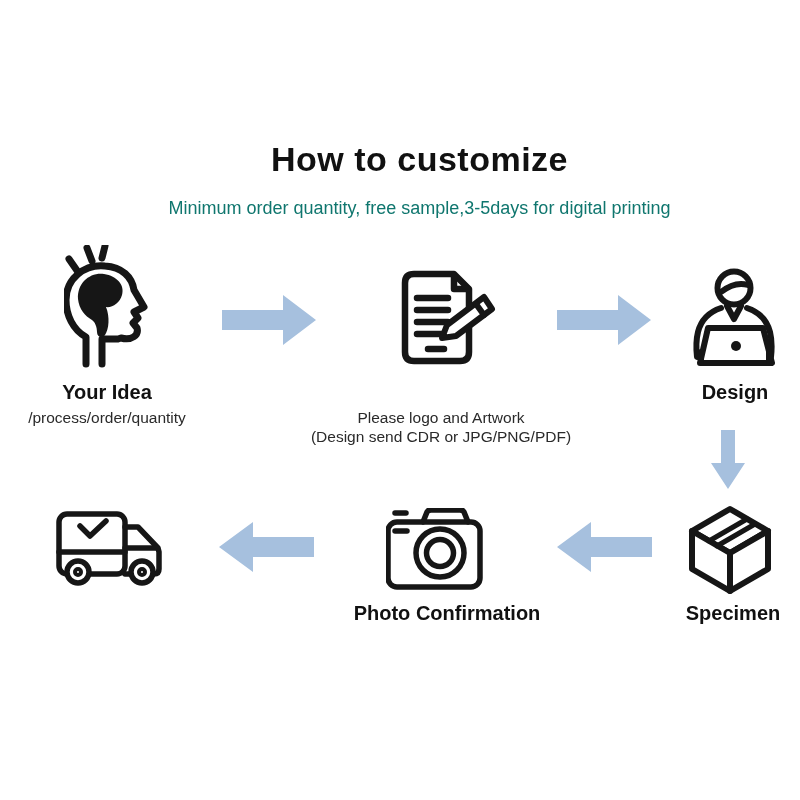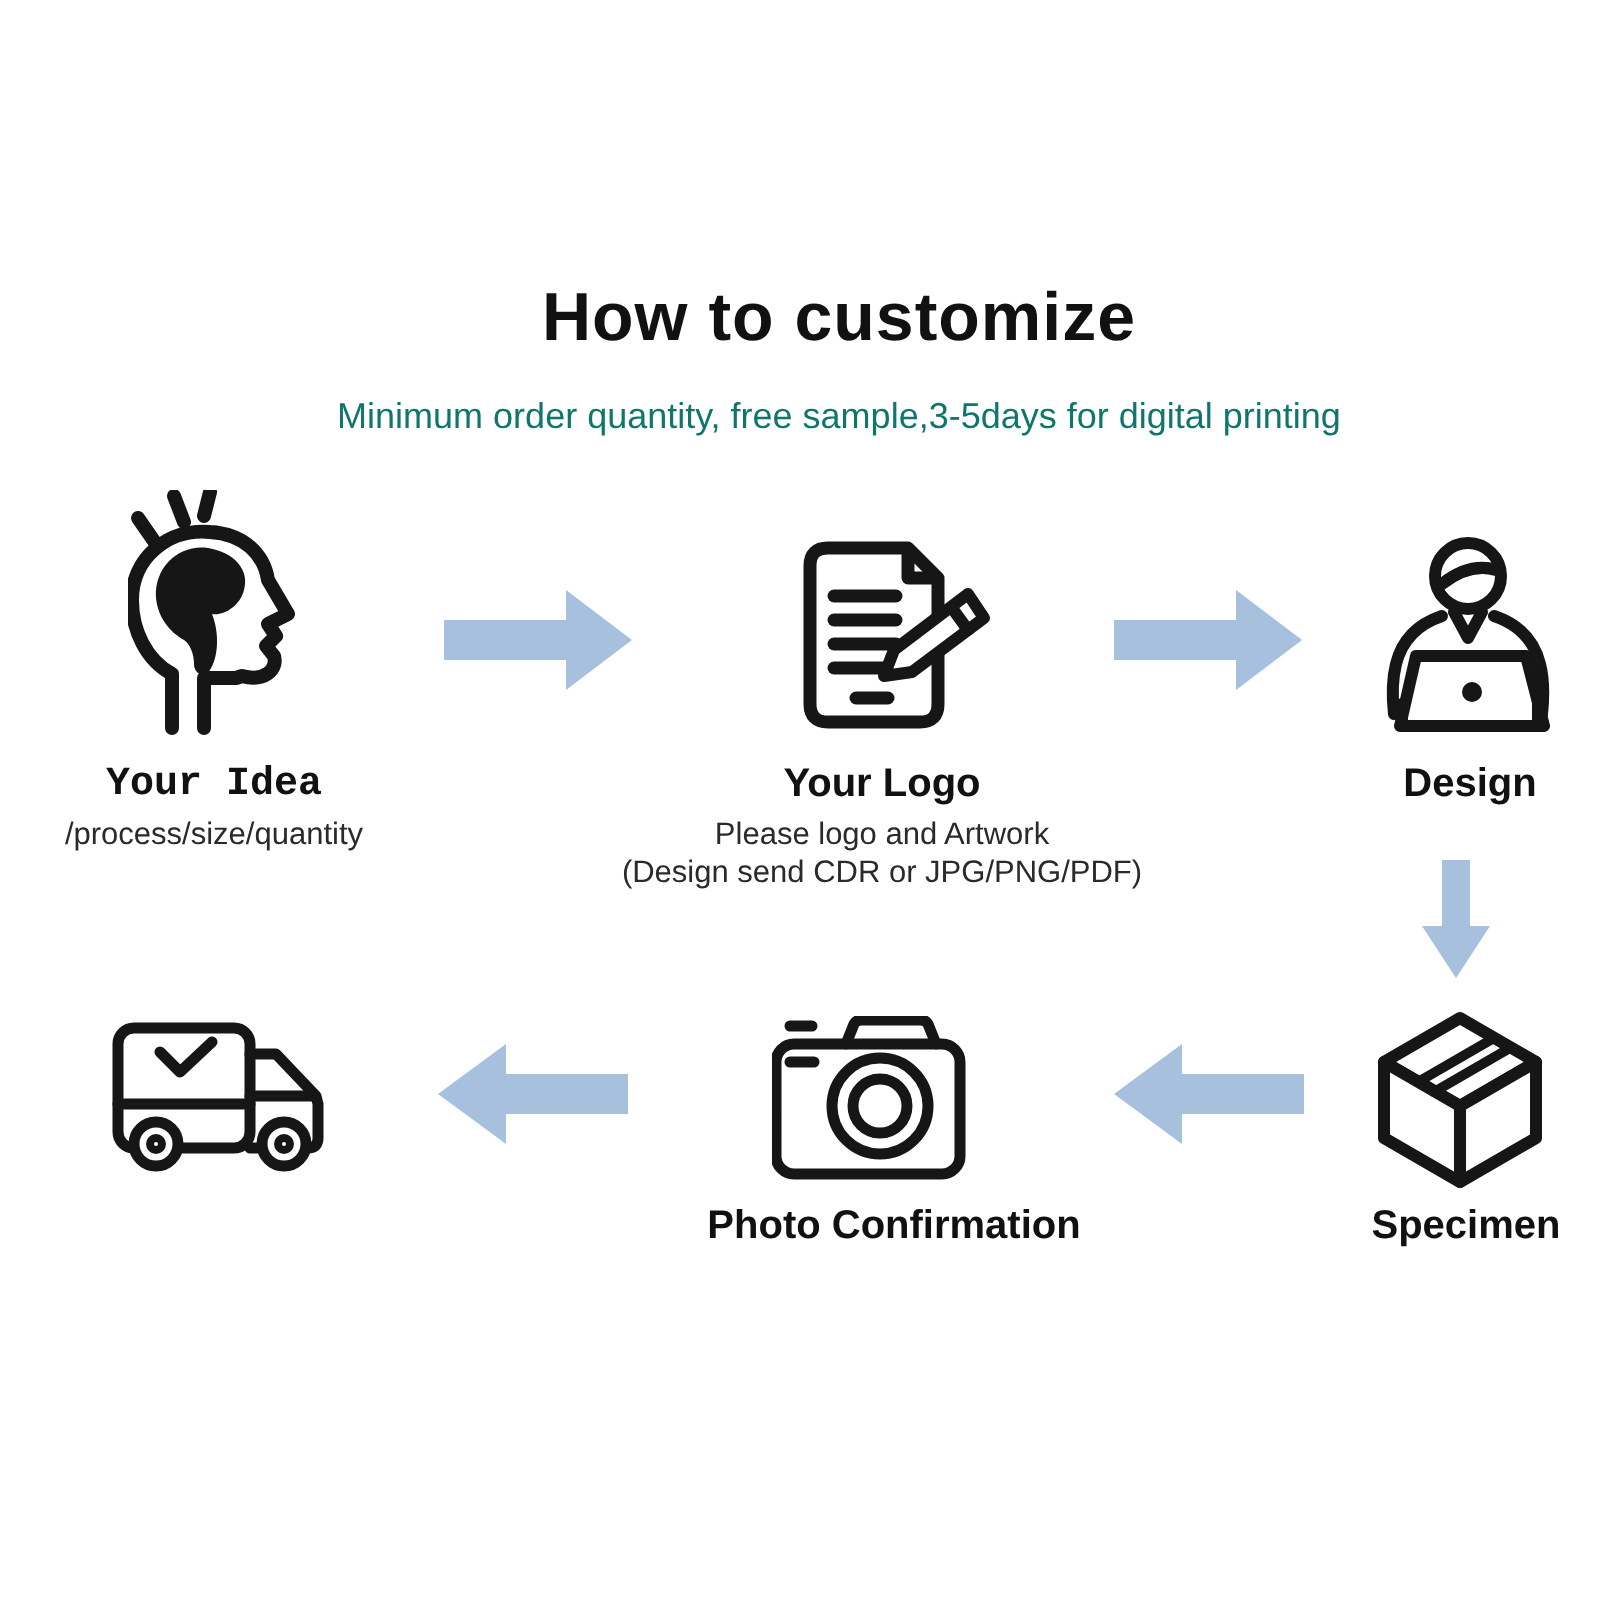--- a/index.html
+++ b/index.html
@@ -49,23 +49,23 @@
 
   <svg class="abs icon" style="left:64px; top:245px;" width="88" height="126" viewBox="0 0 88 126">
     <g fill="none" stroke="currentColor" stroke-width="7" stroke-linecap="round" stroke-linejoin="round">
       <path d="M 5 14 L 14 27"></path>
       <path d="M 23 3 L 28 16"></path>
       <path d="M 41 1 L 38 13"></path>
       <path d="M 22 119 L 22 92 C 9 85 2 70 2 55 C 2 34 20 19 41 21 C 58 22 68 32 70 45 L 80 62 L 70 67 L 74 73 L 69 78 L 73 83 C 75 90 68 96 57 93 L 54 94 L 38 94 L 38 119"></path>
     </g>
     <path fill="currentColor" d="M 40 29 C 26 27 13 38 14 54 C 15 64 21 71 28 75 C 31 77 33 82 33 87 C 33 92 38 94 41 90 C 45 84 46 72 42 62 C 48 63 56 58 58 50 C 61 40 53 31 40 29 Z"></path>
   </svg>
-  <div class="abs step-label" style="left:17px; top:381px; width:180px;font-family:Liberation Mono, monospace;">Your Idea</div>
+  <div class="abs step-label" style="left:17px; top:381px; width:180px;">Your Idea</div>
   <div class="abs step-desc" style="left:7px; top:408px; width:200px;">
-    <div>/process/size/quantity</div>
+    <div>/process/order/quantity</div>
   </div>
 
   <svg class="abs arrow" style="left:222px; top:294px;" width="95" height="52" viewBox="0 0 95 52">
     <polygon fill="currentColor" points="0,16 61,16 61,1 94,26 61,51 61,36 0,36"></polygon>
   </svg>
 
   <svg class="abs icon" style="left:398px; top:270px;" width="100" height="97" viewBox="0 0 100 97">
     <g fill="none" stroke="currentColor" stroke-width="6.5" stroke-linecap="round" stroke-linejoin="round">
       <path d="M 56 4 L 16 4 Q 7 4 7 13 L 7 82 Q 7 91 16 91 L 62 91 Q 71 91 71 82 L 71 19 Z"></path>
       <path d="M 56 6 L 56 19 L 70 19"></path>
@@ -74,21 +74,20 @@
       <path d="M 19 52 L 50 52"></path>
       <path d="M 19 64 L 44 64"></path>
       <path d="M 30 79 L 46 79"></path>
     </g>
     <g stroke="currentColor" stroke-width="6" stroke-linecap="round" stroke-linejoin="round">
       <path fill="#ffffff" d="M 86 27 L 94 39 L 58 66 L 44 68 L 49 55 Z"></path>
       <path fill="none" d="M 78 34 L 86 45"></path>
     </g>
     <path fill="currentColor" d="M 44 68 L 50 67 L 46 62 Z"></path>
   </svg>
-  <div class="abs step-label" style="left:341px; top:381px; width:200px;">Your Logo</div>
   <div class="abs step-desc" style="left:291px; top:408px; width:300px;">
     <div>Please logo and Artwork</div>
     <div>(Design send CDR or JPG/PNG/PDF)</div>
   </div>
 
   <svg class="abs arrow" style="left:557px; top:294px;" width="95" height="52" viewBox="0 0 95 52">
     <polygon fill="currentColor" points="0,16 61,16 61,1 94,26 61,51 61,36 0,36"></polygon>
   </svg>
 
   <svg class="abs icon" style="left:691px; top:268px;" width="86" height="98" viewBox="0 0 86 98">

